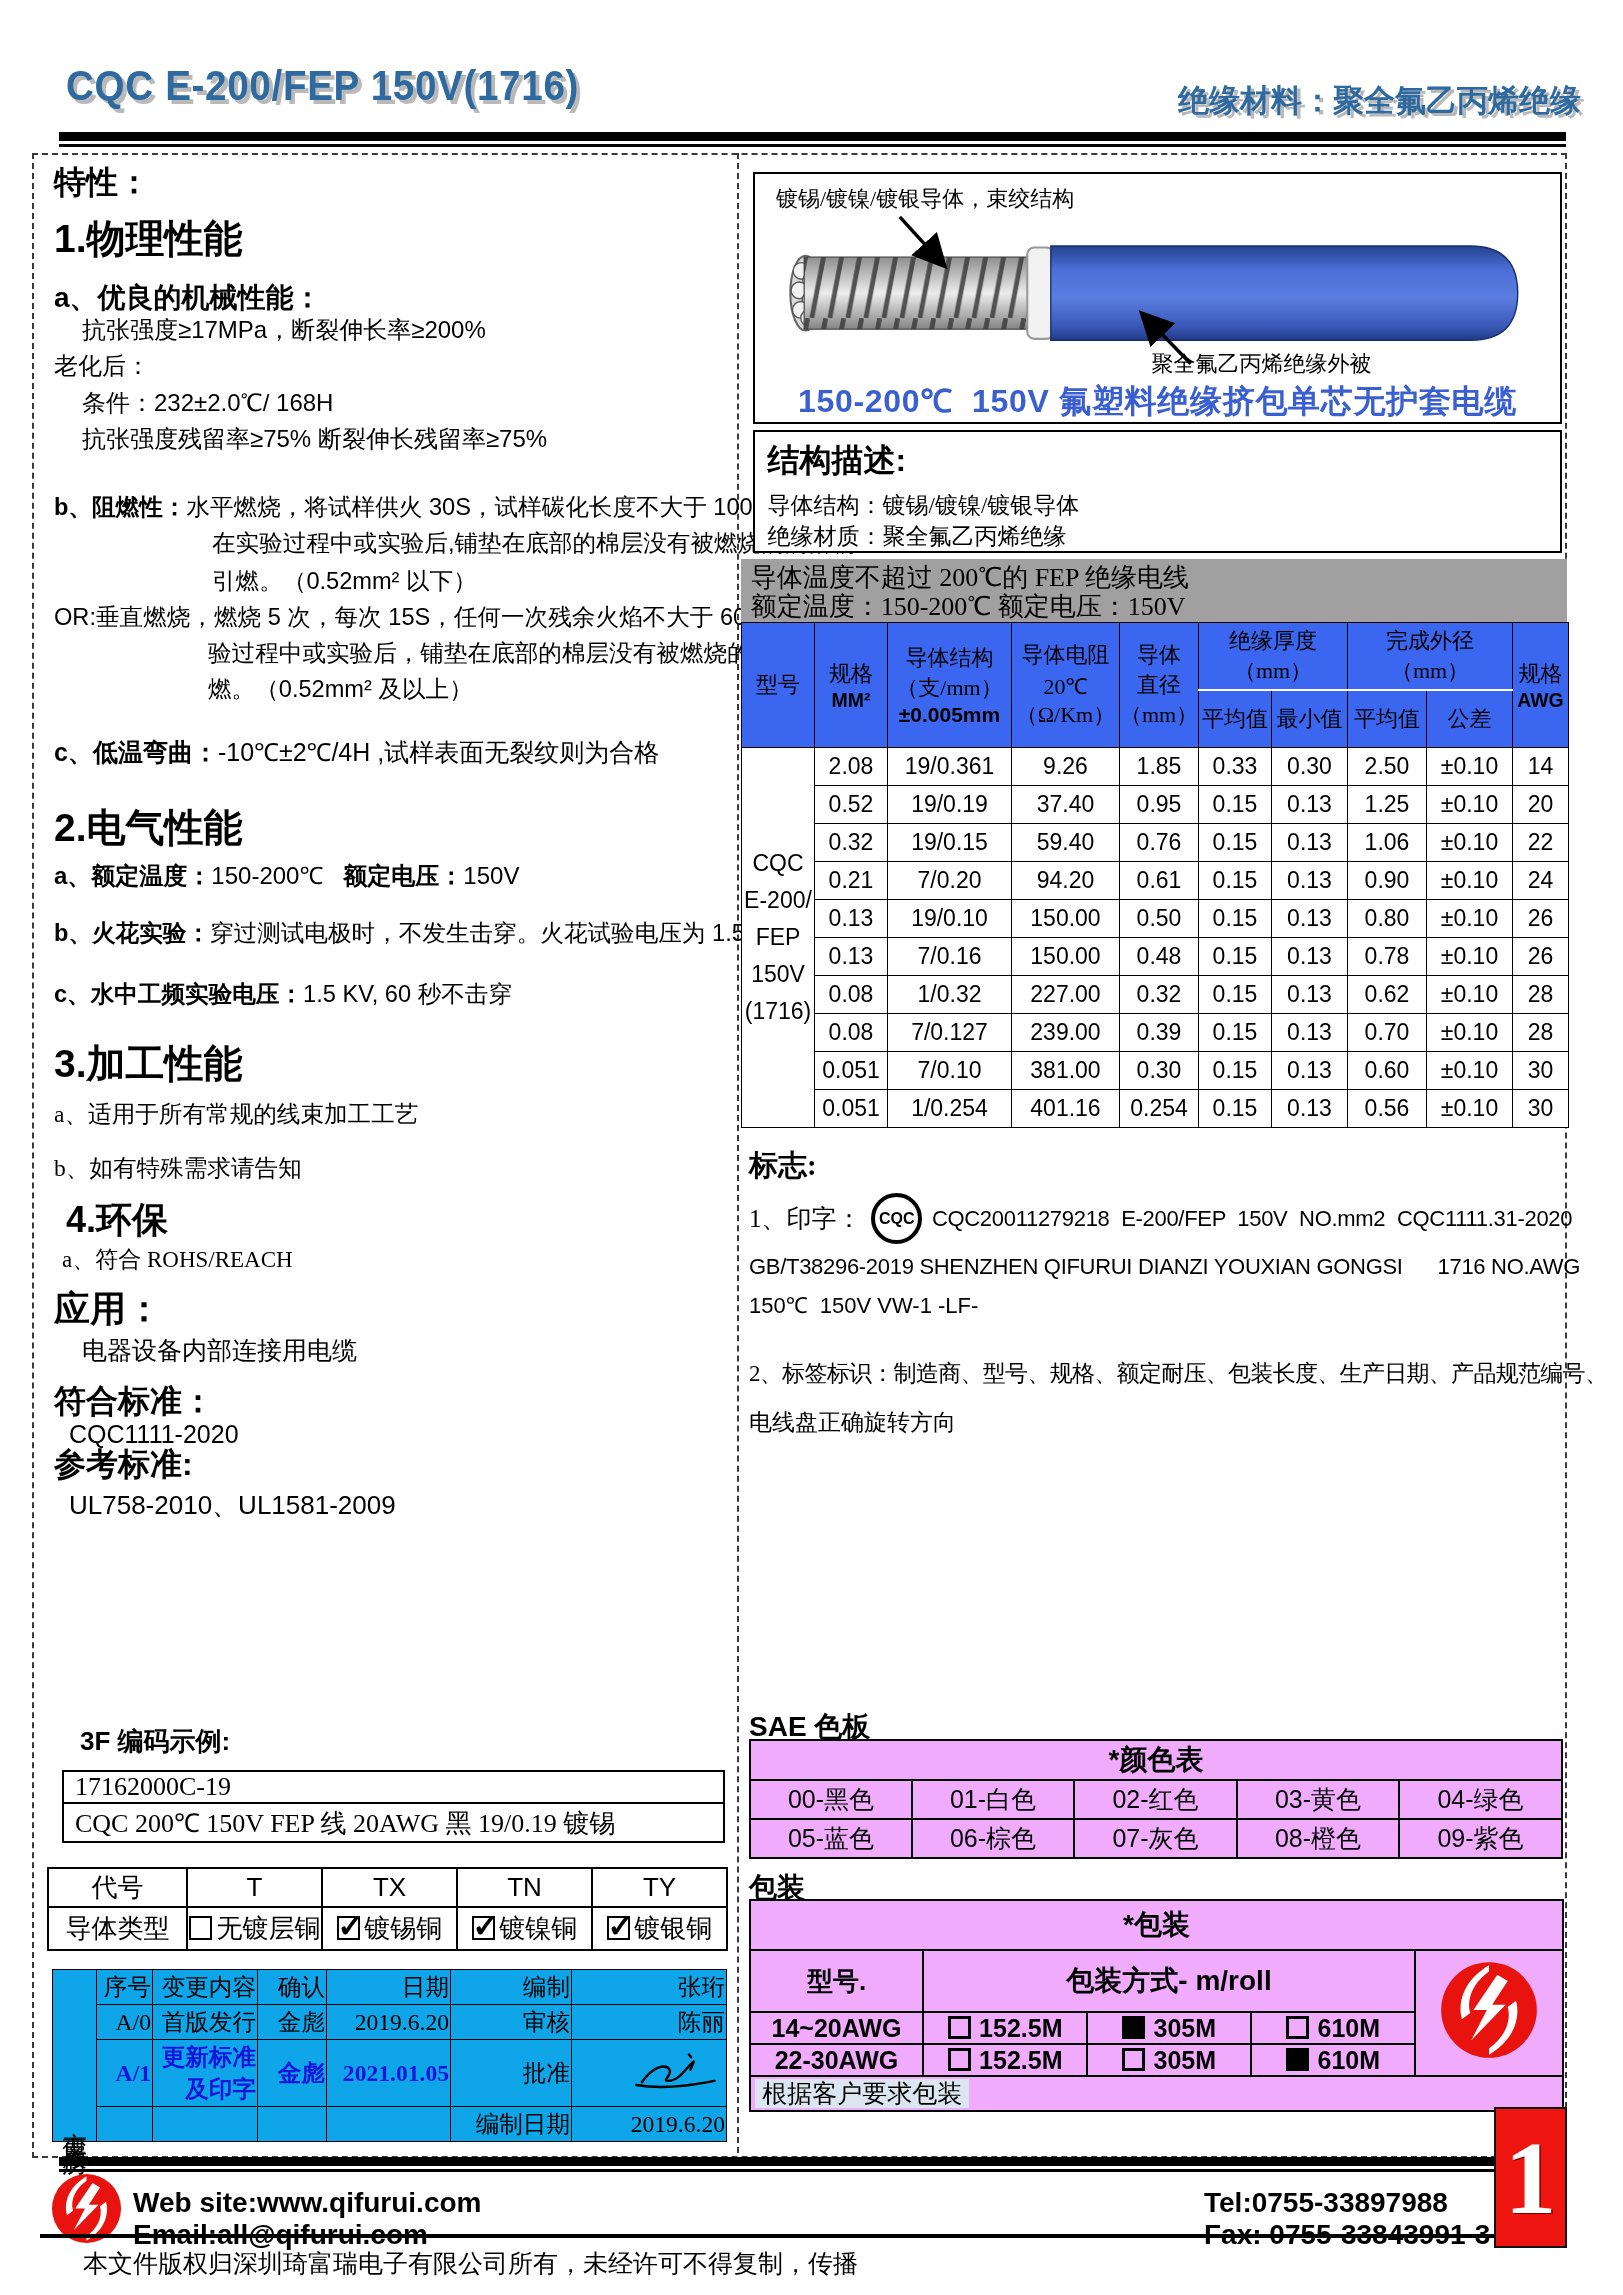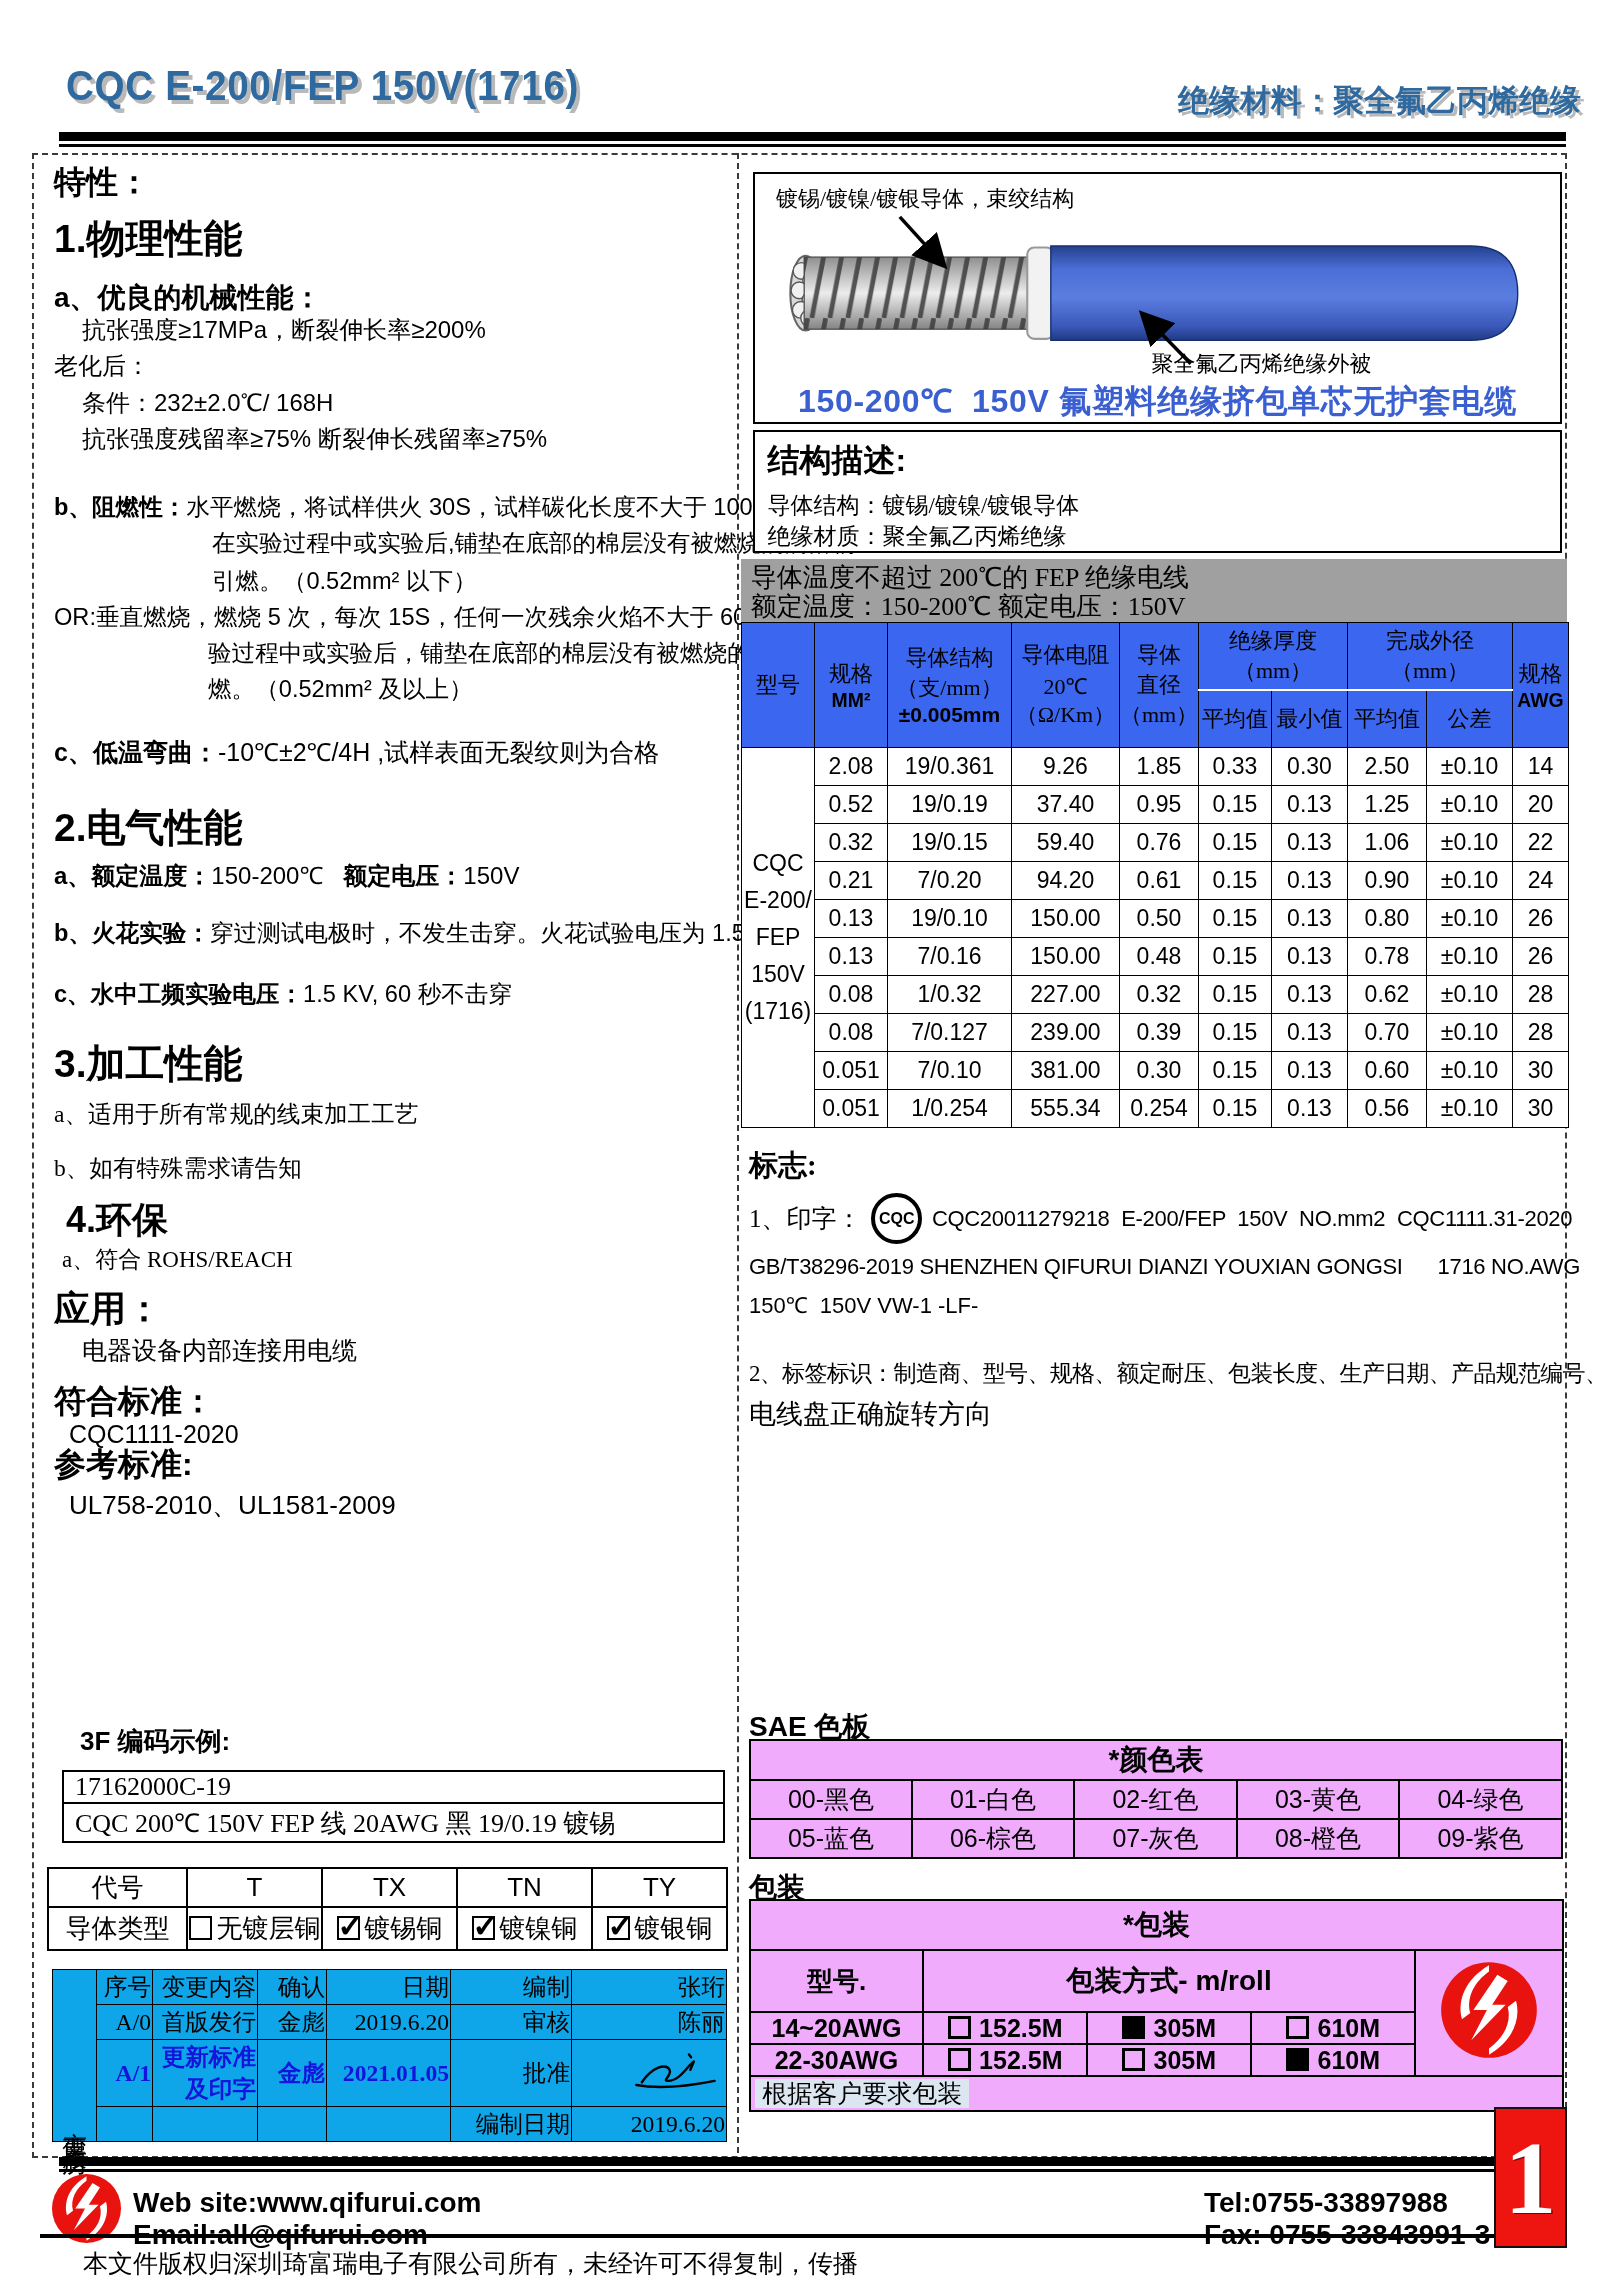--- a/index.html
+++ b/index.html
@@ -431,21 +431,21 @@
           <td>0.30</td>
           <td>0.15</td>
           <td>0.13</td>
           <td>0.60</td>
           <td>±0.10</td>
           <td>30</td>
         </tr>
       <tr>
           <td>0.051</td>
           <td>1/0.254</td>
-          <td>555.34</td>
+          <td>401.16</td>
           <td>0.254</td>
           <td>0.15</td>
           <td>0.13</td>
           <td>0.56</td>
           <td>±0.10</td>
           <td>30</td>
         </tr>
     </tbody>
   </table>
 
@@ -454,21 +454,21 @@
     <div style="display:flex;align-items:center;gap:9.7px;margin-top:7px">
       <span class="serif nw" style="font-size:25px">1、印字：</span>
       <span class="cqc-ring">
           <span>CQC</span>
         </span>
       <span class="pre" style="font-size:22px;letter-spacing:-0.3px">CQC20011279218  E-200/FEP  150V  NO.mm2  CQC1111.31-2020</span>
     </div>
     <div class="pre" style="font-size:22px;margin-top:9.7px;letter-spacing:-0.3px">GB/T38296-2019 SHENZHEN QIFURUI DIANZI YOUXIAN GONGSI      1716 NO.AWG</div>
     <div class="pre" style="font-size:22px;margin-top:9.7px">150℃  150V VW-1 -LF-</div>
     <div class="serif nw" style="font-size:23px;margin-top:39px;letter-spacing:-0.7px">2、标签标识：制造商、型号、规格、额定耐压、包装长度、生产日期、产品规范编号、</div>
-    <div class="serif nw" style="font-size:27px;margin-top:7px">电线盘正确旋转方向</div>
+    <div class="serif nw" style="font-size:23px;margin-top:18px">电线盘正确旋转方向</div>
   </div>
 
   <div class="ln b" style="left:749px;top:1708px;font-size:28px">SAE 色板</div>
   <table class="abs grid" style="left:749px;top:1739px;width:813px">
     <colgroup>
         <col style="width:162px">
         <col style="width:162px">
         <col style="width:163px">
         <col style="width:162px">
         <col style="width:163px">

